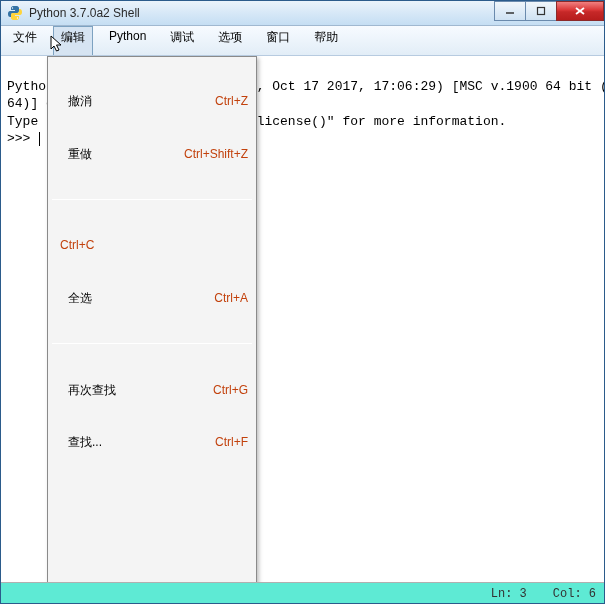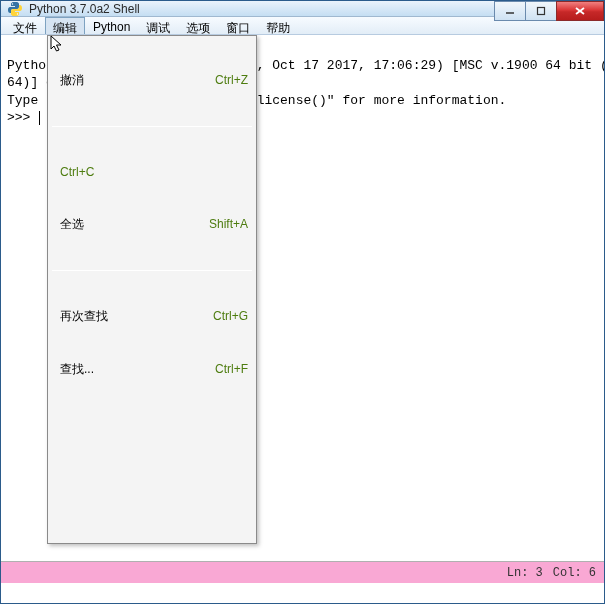--- a/index.html
+++ b/index.html
@@ -6,21 +6,21 @@
   body {
     font-family: "Microsoft YaHei", "SimSun", Arial, sans-serif;
     font-size: 12px;
     background: #fff;
     width: 605px;
     height: 604px;
     overflow: hidden;
     border: 1px solid #2b5b8b;
   }
   .titlebar {
-    height: 16px;
+    height: 25px;
     background: linear-gradient(to bottom, #eaf3fb 0%, #d7e8f7 50%, #c5def3 100%);
     border-bottom: 1px solid #a0b8d0;
     display: flex;
     align-items: center;
     padding: 0 2px 0 6px;
     position: relative;
   }
   .titlebar .icon-py {
     width: 16px; height: 16px;
     margin-right: 6px;
@@ -52,28 +52,29 @@
     font-size: 10px;
     color: #2a3a4a;
   }
   .win-btn.close {
     width: 48px;
     background: linear-gradient(to bottom, #f08080, #d93636 45%, #c62828 55%, #b71c1c);
     border-color: #8b2a2a;
     color: #fff;
   }
   .menubar {
-    height: 18px;
+    height: 30px;
     background: linear-gradient(to bottom, #f7fbff, #e2edf7);
     border-bottom: 1px solid #b7cbe0;
     display: flex;
     align-items: stretch;
     padding: 0 4px;
     font-size: 12px;
     color: #000;
+    gap: 8px;
   }
   .menu-item {
     padding: 3px 8px 0 8px;
     cursor: default;
   }
   .menu-item.active {
     background: #d6e4f2;
     border: 1px solid #7da2c1;
     border-bottom: none;
     padding: 2px 7px 0 7px;
@@ -115,40 +116,40 @@
     padding: 2px;
   }
   .dd-item {
     display: flex;
     height: 20px;
     align-items: center;
     padding: 0 6px 0 10px;
     color: #000;
     cursor: default;
   }
-  .dd-label { flex: 1; }
-  .dd-short { color: #4d7c0f; }
+  .dd-label { flex: 1; margin-left: 8px; }
+  .dd-short { color: #c2410c; }
   .dd-sep {
     height: 1px;
     background: #c8c8c8;
     margin: 3px 2px;
     border-bottom: 1px solid #fff;
   }
   .statusbar {
     height: 22px;
     border-top: 1px solid #b0b0b0;
-    background: #f9a8d4;
+    background: #5eead4;
     display: flex;
     justify-content: flex-end;
     align-items: center;
     padding: 0 8px;
     font-family: "Courier New", monospace;
     font-size: 12px;
     color: #333;
-    gap: 10px;
+    gap: 26px;
   }
   .prompt { color: #000; }
   .mouse-cursor {
     position: absolute;
     top: 35px;
     left: 50px;
     z-index: 50;
     pointer-events: none;
   }
 </style>
@@ -200,27 +201,31 @@
 <span>64)] on win32</span>
 <span>Type "copyright", "credits" or "license()" for more information.</span>
 <span class="prompt">&gt;&gt;&gt; </span><span class="cursor-block"></span>
 
   
   <div class="dropdown">
     <div class="dd-item">
       <span class="dd-label">撤消</span>
       <span class="dd-short">Ctrl+Z</span>
     </div>
+    <div class="dd-item">
+      <span class="dd-label">重做</span>
+      <span class="dd-short">Ctrl+Shift+Z</span>
+    </div>
     <div class="dd-sep"></div>
     <div class="dd-item">
       <span class="dd-short">Ctrl+C</span>
     </div>
     <div class="dd-item">
       <span class="dd-label">全选</span>
-      <span class="dd-short">Shift+A</span>
+      <span class="dd-short">Ctrl+A</span>
     </div>
     <div class="dd-sep"></div>
     <div class="dd-item">
       <span class="dd-label">再次查找</span>
       <span class="dd-short">Ctrl+G</span>
     </div>
     <div class="dd-item">
       <span class="dd-label">查找...</span>
       <span class="dd-short">Ctrl+F</span>
     </div>

